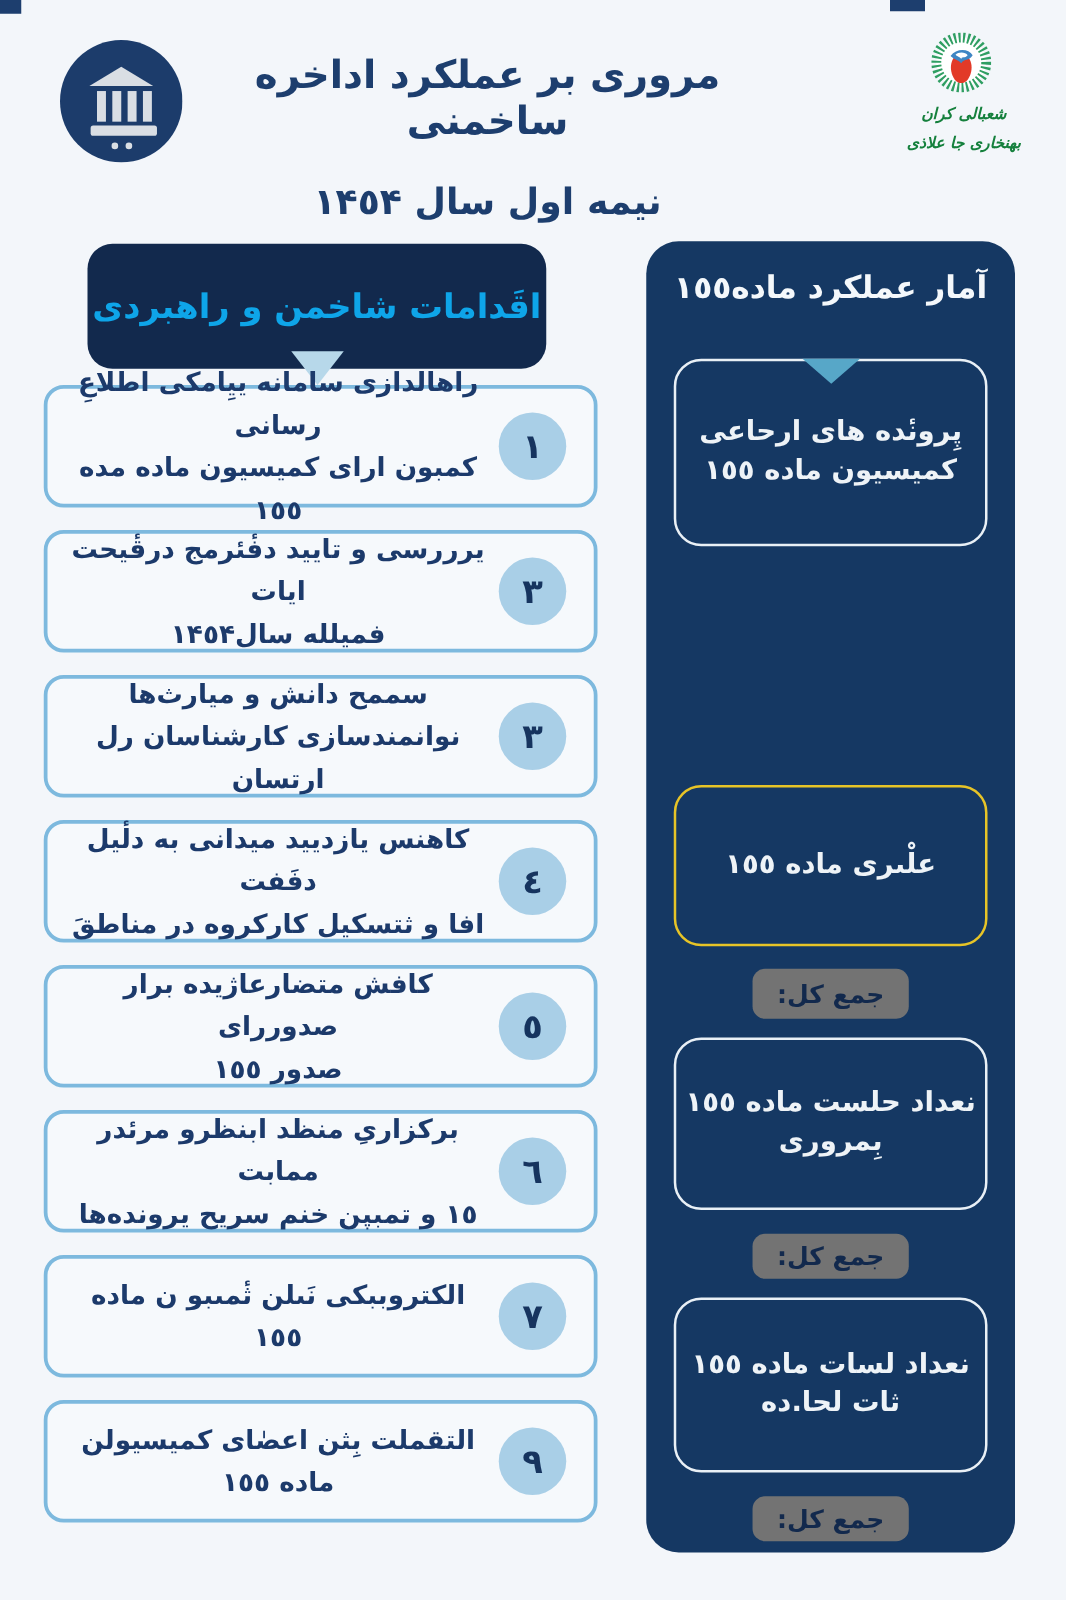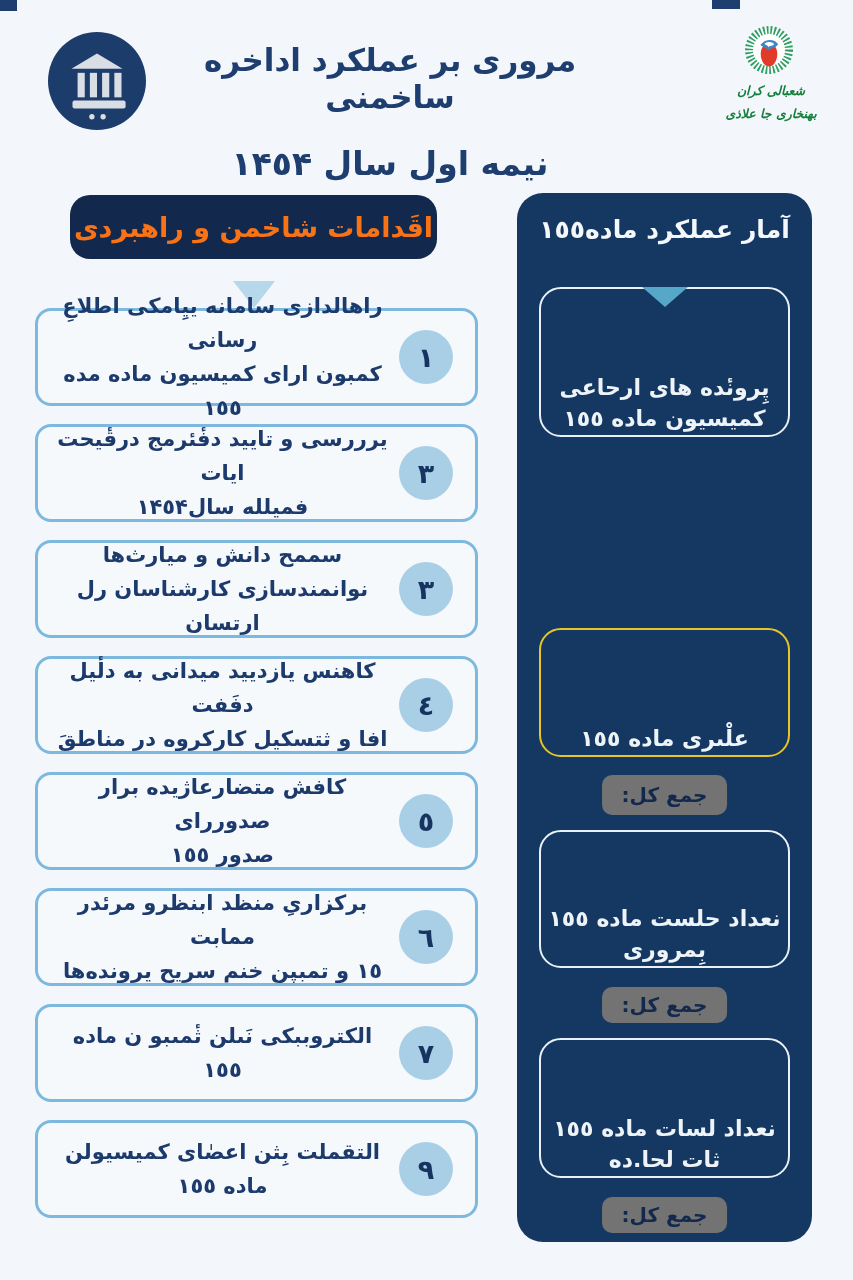--- a/index.html
+++ b/index.html
@@ -10,28 +10,28 @@
     -webkit-font-smoothing:antialiased;
   }
   .abs{position:absolute;}
   
   .corner-mark{position:absolute;background:#1d3e6e;}
   .corner-tl{left:0;top:0;width:17px;height:11px;}
   .corner-top{left:712px;top:0;width:28px;height:9px;}
   .bank-badge{left:48px;top:32px;width:98px;height:98px;}
   .main-title{left:150px;top:42px;width:480px;text-align:center;direction:rtl;color:#1d3e6e;font-weight:bold;}
   .main-title .t1{font-size:31px;line-height:1.2;}
-  .main-title .t2{font-size:33px;margin-top:28px;}
+  .main-title .t2{font-size:29px;margin-top:28px;}
   .emblem{left:745px;top:26px;width:48px;height:48px;}
   .emblem-caption{left:716px;top:80px;width:110px;text-align:center;direction:rtl;color:#15803d;font-size:12.5px;font-weight:bold;font-style:italic;line-height:1.8;}
   
   .left-header{
-    left:70px;top:195px;width:367px;height:64px;background:#12294d;border-radius:20px;
+    left:70px;top:195px;width:367px;height:100px;background:#12294d;border-radius:20px;
     display:flex;align-items:center;justify-content:center;direction:rtl;
-    color:#f97316;font-size:27px;font-weight:bold;
+    color:#0ea5e9;font-size:27px;font-weight:bold;
   }
   .tri-down-light{
     left:233px;top:281px;width:0;height:0;
     border-left:21px solid transparent;border-right:21px solid transparent;
     border-top:27px solid #b7d8ea;
   }
   .items{left:35px;top:308px;width:443px;}
   .item{
     height:98px;margin-bottom:18px;direction:rtl;
     border:3px solid #7db9de;border-radius:16px;background:#f6f9fc;
@@ -49,21 +49,21 @@
   .panel{
     left:517px;top:193px;width:295px;height:1049px;background:#153863;border-radius:26px;
   }
   .panel-title{
     position:absolute;top:22px;left:0;width:100%;text-align:center;direction:rtl;
     color:#f4f8fb;font-size:25px;font-weight:bold;
   }
   .pbox{
     position:absolute;left:22px;width:251px;box-sizing:border-box;
     border:2px solid #e9f0f6;border-radius:22px;
-    display:flex;flex-direction:column;align-items:center;justify-content:flex-end;gap:0;
+    display:flex;flex-direction:column;align-items:center;justify-content:center;gap:0;
     direction:rtl;color:#eef3f7;font-size:22px;font-weight:bold;text-align:center;line-height:1.4;
   }
   .pbox .line:empty{display:none;}
   .pbox-yellow{border-color:#e7c427;}
   .pbox1{top:94px;height:150px;}
   .pbox2{top:265px;height:145px;}
   .pbox3{top:435px;height:129px;}
   .pbox4{top:637px;height:138px;}
   .pbox5{top:845px;height:140px;}
   .notch{

